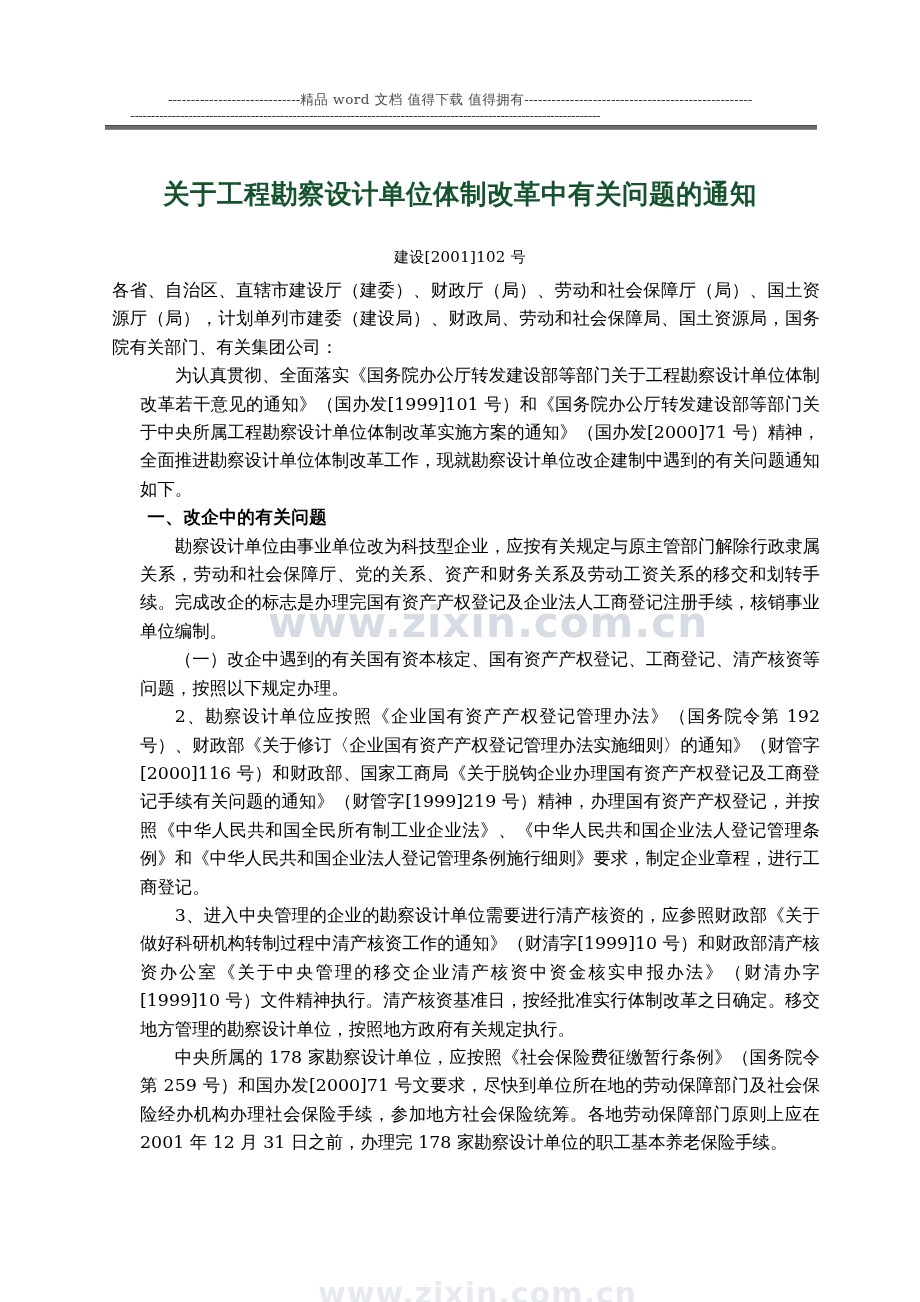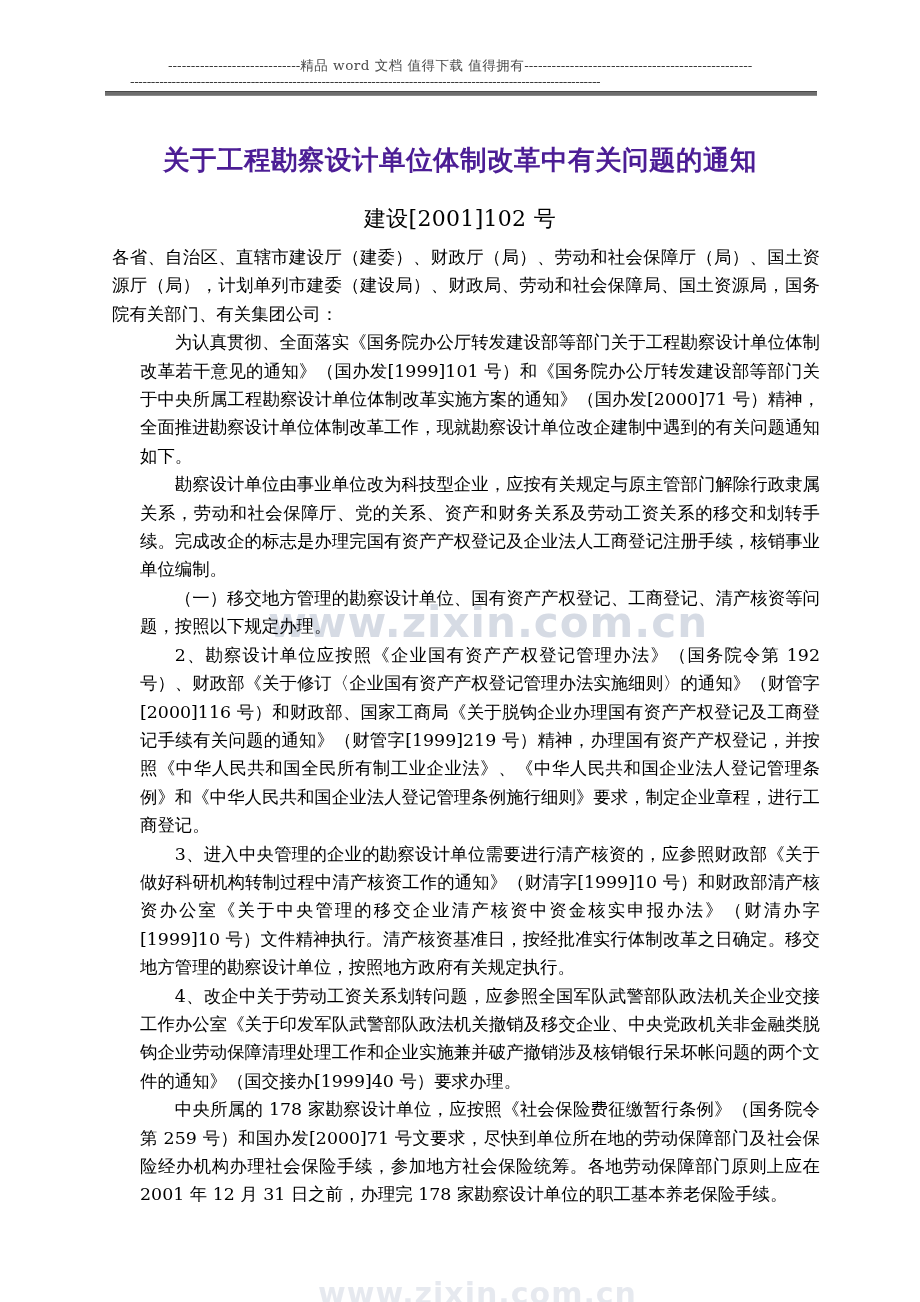--- a/index.html
+++ b/index.html
@@ -43,21 +43,21 @@
     color: #c9cfdc;
     opacity: 0.75;
   }
   .wm-a { left: 268px; top: 598px; font-size: 42px; }
   .wm-b { left: 318px; top: 1276px; font-size: 30px; opacity: 0.45; }
 
   
   .header {
     position: relative;
     z-index: 2;
-    padding-top: 58px;
+    padding-top: 92px;
   }
   .header-dashline {
     font-family: "DejaVu Serif", "Liberation Serif", serif;
     font-size: 13.5px;
     line-height: 15px;
     color: #3a3a3a;
     white-space: nowrap;
     overflow: hidden;
   }
   .header-line-1 {
@@ -86,28 +86,28 @@
   
   .doc-title {
     position: relative;
     z-index: 2;
     text-align: center;
     font-family: "DejaVu Sans", "Liberation Sans", sans-serif;
     font-weight: 700;
     font-size: 26.5px;
     letter-spacing: 0.5px;
     margin-top: 46px;
-    color: #4c1d95;
+    color: #14532d;
   }
   .doc-docnum {
     position: relative;
     z-index: 2;
     text-align: center;
-    font-size: 22px;
-    margin-top: 26px;
+    font-size: 15px;
+    margin-top: 36px;
     letter-spacing: 0.3px;
   }
 
   
   .body-block {
     position: relative;
     z-index: 2;
     margin: 0 100px 0 112px;
     font-size: 17.4px;
     line-height: 28.4px;
@@ -143,22 +143,22 @@
     <div class="header-dashline header-line-2">-----------------------------------------------------------------------------------------------------------------</div>
     <div class="header-rule"></div>
   </div>
 
   <div class="doc-title">关于工程勘察设计单位体制改革中有关问题的通知</div>
   <div class="doc-docnum">建设[2001]102 号</div>
 
   <div class="body-block">
     <p class="addressee">各省、自治区、直辖市建设厅（建委）、财政厅（局）、劳动和社会保障厅（局）、国土资源厅（局），计划单列市建委（建设局）、财政局、劳动和社会保障局、国土资源局，国务院有关部门、有关集团公司：</p>
     <p class="indent">为认真贯彻、全面落实《国务院办公厅转发建设部等部门关于工程勘察设计单位体制改革若干意见的通知》（国办发[1999]101 号）和《国务院办公厅转发建设部等部门关于中央所属工程勘察设计单位体制改革实施方案的通知》（国办发[2000]71 号）精神，全面推进勘察设计单位体制改革工作，现就勘察设计单位改企建制中遇到的有关问题通知如下。</p>
+    <p class="heading">一、改企中的有关问题</p>
     <p class="indent">勘察设计单位由事业单位改为科技型企业，应按有关规定与原主管部门解除行政隶属关系，劳动和社会保障厅、党的关系、资产和财务关系及劳动工资关系的移交和划转手续。完成改企的标志是办理完国有资产产权登记及企业法人工商登记注册手续，核销事业单位编制。</p>
-    <p class="indent">（一）移交地方管理的勘察设计单位、国有资产产权登记、工商登记、清产核资等问题，按照以下规定办理。</p>
+    <p class="indent">（一）改企中遇到的有关国有资本核定、国有资产产权登记、工商登记、清产核资等问题，按照以下规定办理。</p>
     <p class="indent">2、勘察设计单位应按照《企业国有资产产权登记管理办法》（国务院令第 192 号）、财政部《关于修订〈企业国有资产产权登记管理办法实施细则〉的通知》（财管字[2000]116 号）和财政部、国家工商局《关于脱钩企业办理国有资产产权登记及工商登记手续有关问题的通知》（财管字[1999]219 号）精神，办理国有资产产权登记，并按照《中华人民共和国全民所有制工业企业法》、《中华人民共和国企业法人登记管理条例》和《中华人民共和国企业法人登记管理条例施行细则》要求，制定企业章程，进行工商登记。</p>
     <p class="indent">3、进入中央管理的企业的勘察设计单位需要进行清产核资的，应参照财政部《关于做好科研机构转制过程中清产核资工作的通知》（财清字[1999]10 号）和财政部清产核资办公室《关于中央管理的移交企业清产核资中资金核实申报办法》（财清办字[1999]10 号）文件精神执行。清产核资基准日，按经批准实行体制改革之日确定。移交地方管理的勘察设计单位，按照地方政府有关规定执行。</p>
-    <p class="indent">4、改企中关于劳动工资关系划转问题，应参照全国军队武警部队政法机关企业交接工作办公室《关于印发军队武警部队政法机关撤销及移交企业、中央党政机关非金融类脱钩企业劳动保障清理处理工作和企业实施兼并破产撤销涉及核销银行呆坏帐问题的两个文件的通知》（国交接办[1999]40 号）要求办理。</p>
     <p class="indent">中央所属的 178 家勘察设计单位，应按照《社会保险费征缴暂行条例》（国务院令第 259 号）和国办发[2000]71 号文要求，尽快到单位所在地的劳动保障部门及社会保险经办机构办理社会保险手续，参加地方社会保险统筹。各地劳动保障部门原则上应在 2001 年 12 月 31 日之前，办理完 178 家勘察设计单位的职工基本养老保险手续。</p>
 
   </div>
 
 </div>
 
 </body></html>

